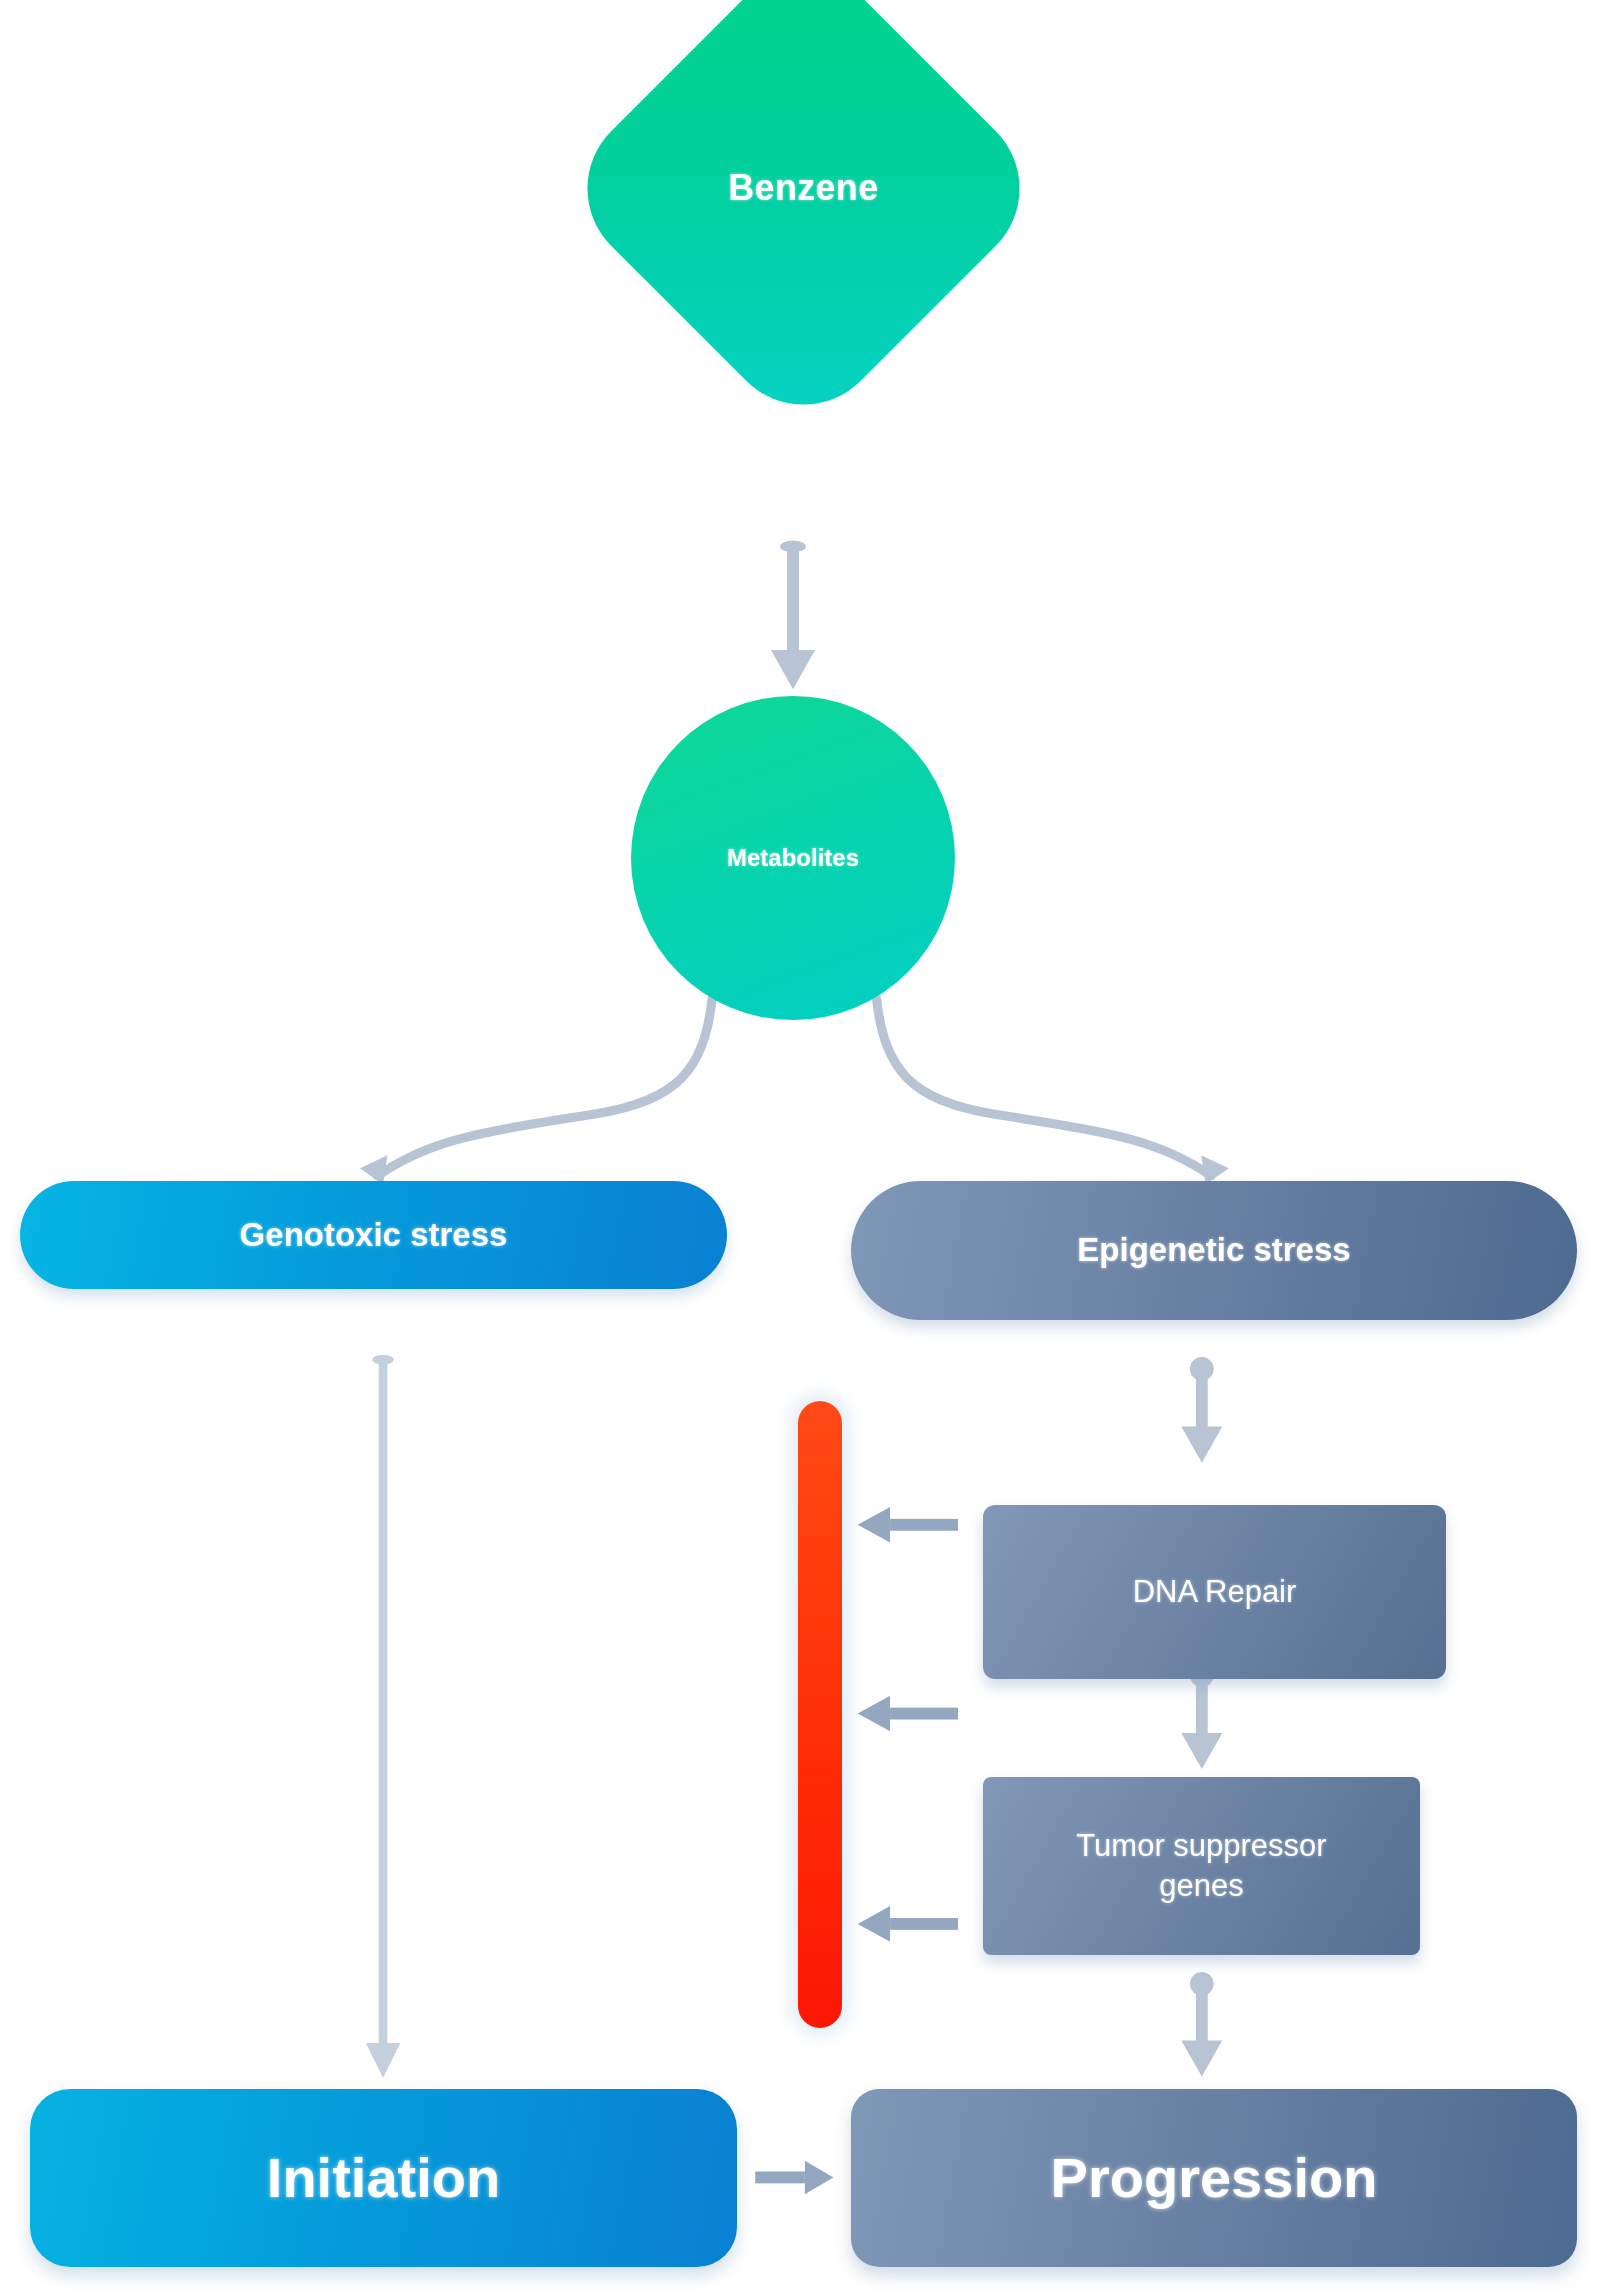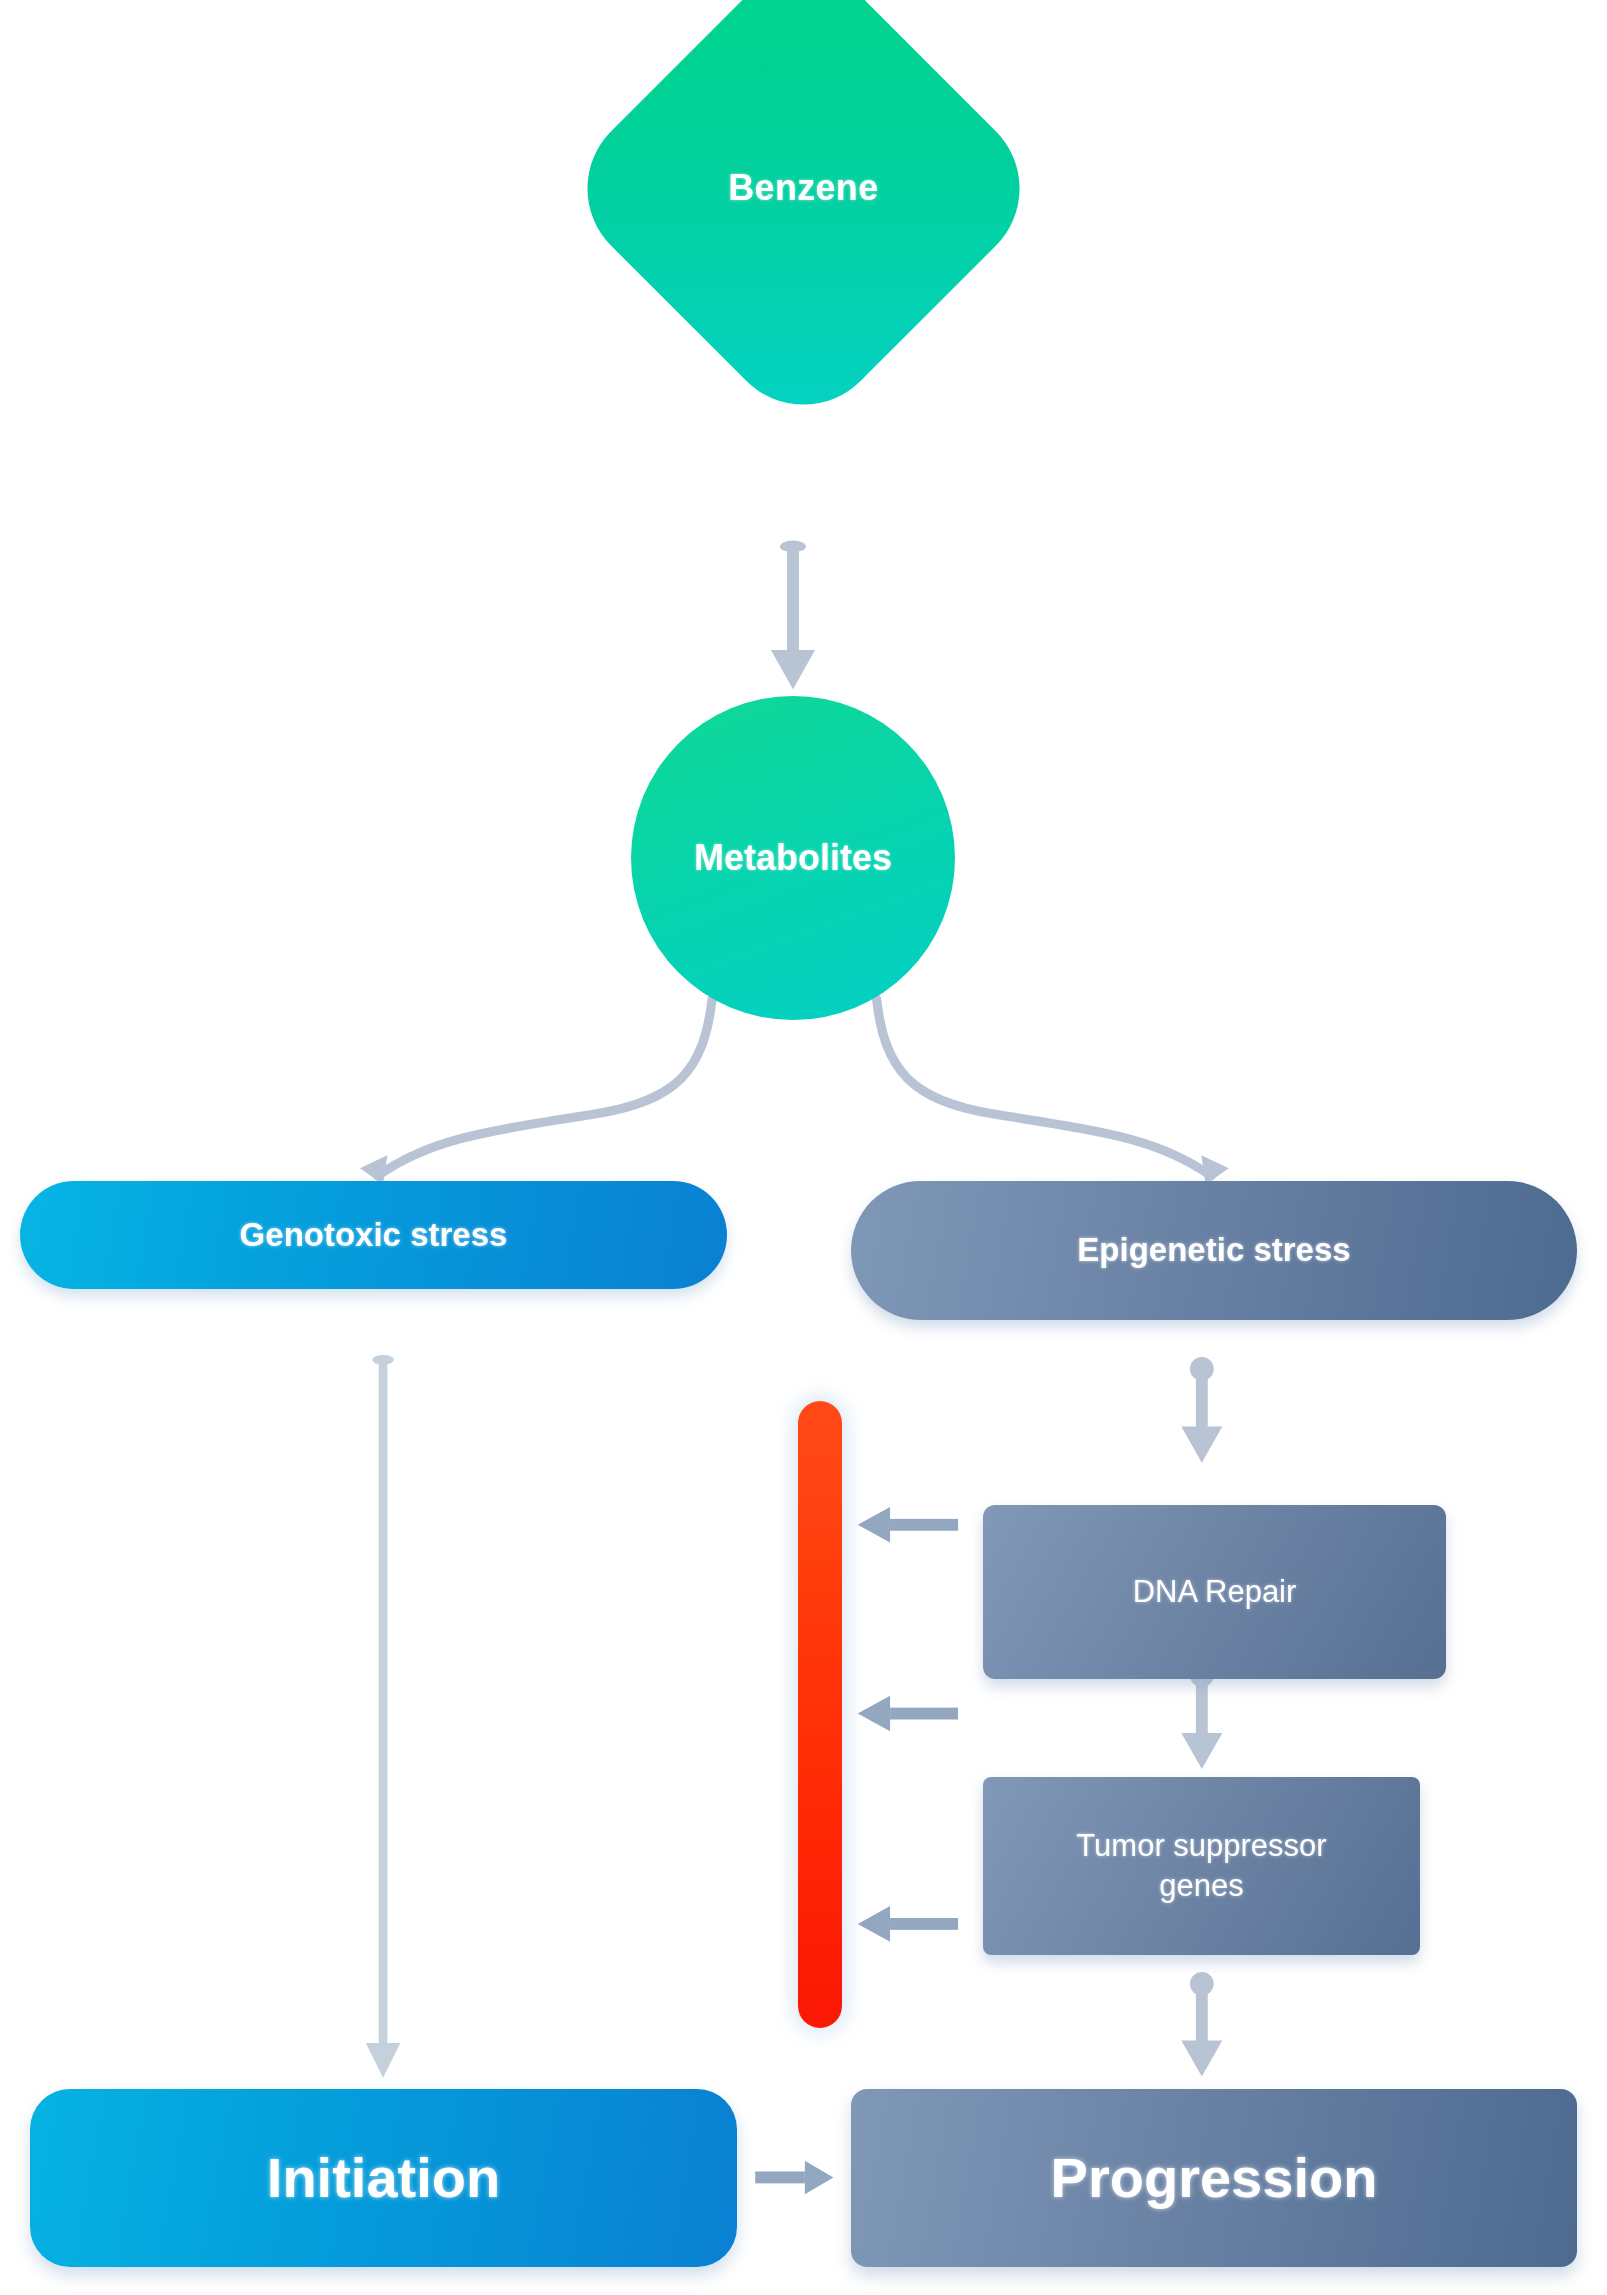--- a/index.html
+++ b/index.html
@@ -55,21 +55,21 @@
   
   #node-metabolites {
     left: 631px;
     top: 696px;
     width: 324px;
     height: 324px;
     border-radius: 50%;
     background: linear-gradient(160deg, #0fd894 0%, #06d3b0 55%, #04cfc6 100%);
   }
   #node-metabolites .node-label {
-    font-size: 36px;
+    font-size: 24px;
     font-weight: bold;
     text-shadow: 0 0 3.2px rgba(255,255,255,0.55);
   }
   
   #node-genotoxic {
     left: 20px;
     top: 1181px;
     width: 707px;
     height: 108px;
     border-radius: 70px;
@@ -137,21 +137,21 @@
   #node-initiation .node-label {
     font-size: 56px;
     font-weight: bold;
     text-shadow: 0 0 4.9px rgba(255,255,255,0.65);
   }
   #node-progression {
     left: 851px;
     top: 2089px;
     width: 726px;
     height: 178px;
-    border-radius: 16px;
+    border-radius: 28px;
     background: linear-gradient(100deg, #8098b8 0%, #6c84a6 40%, #4d6a90 100%);
     box-shadow: 0 8.6px 16px rgba(120,150,185,0.34);
   }
   #node-progression .node-label {
     font-size: 56px;
     font-weight: bold;
     text-shadow: 0 0 4.9px rgba(255,255,255,0.65);
   }
   
   #node-red-bar {

